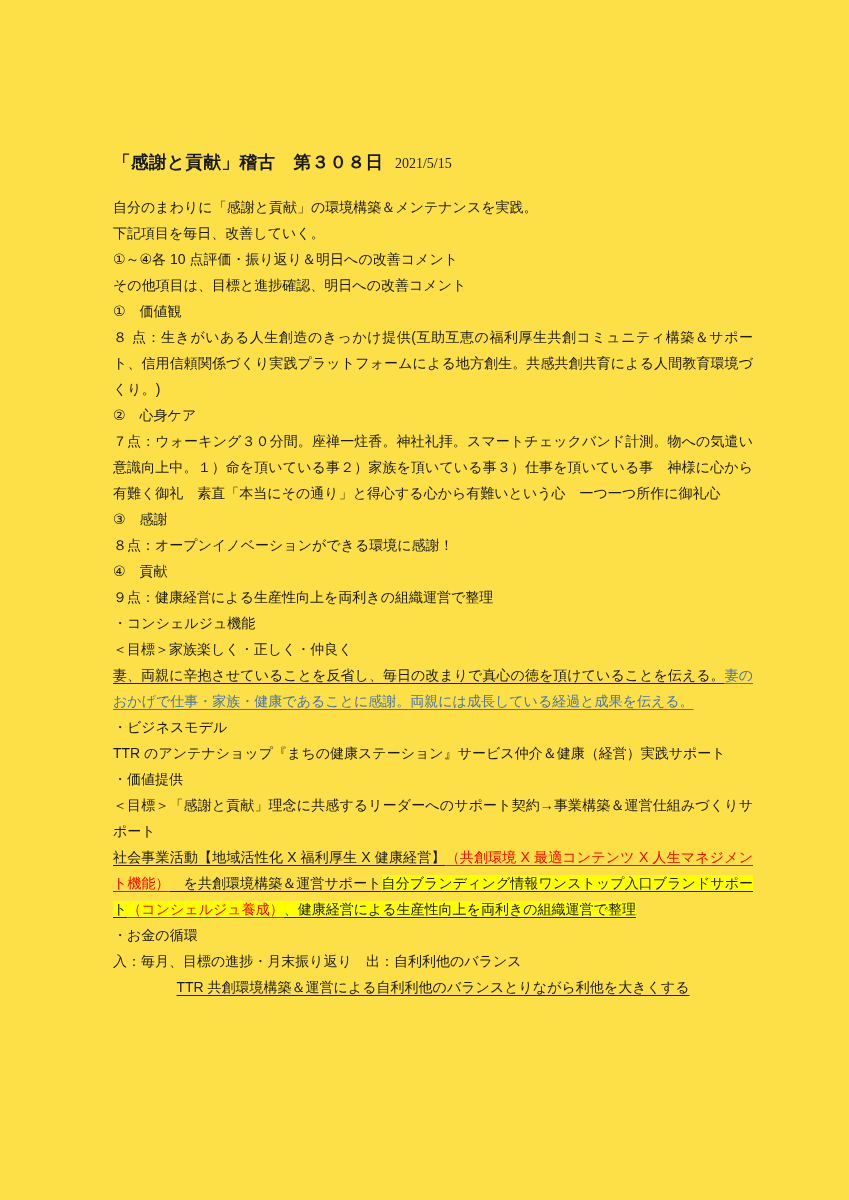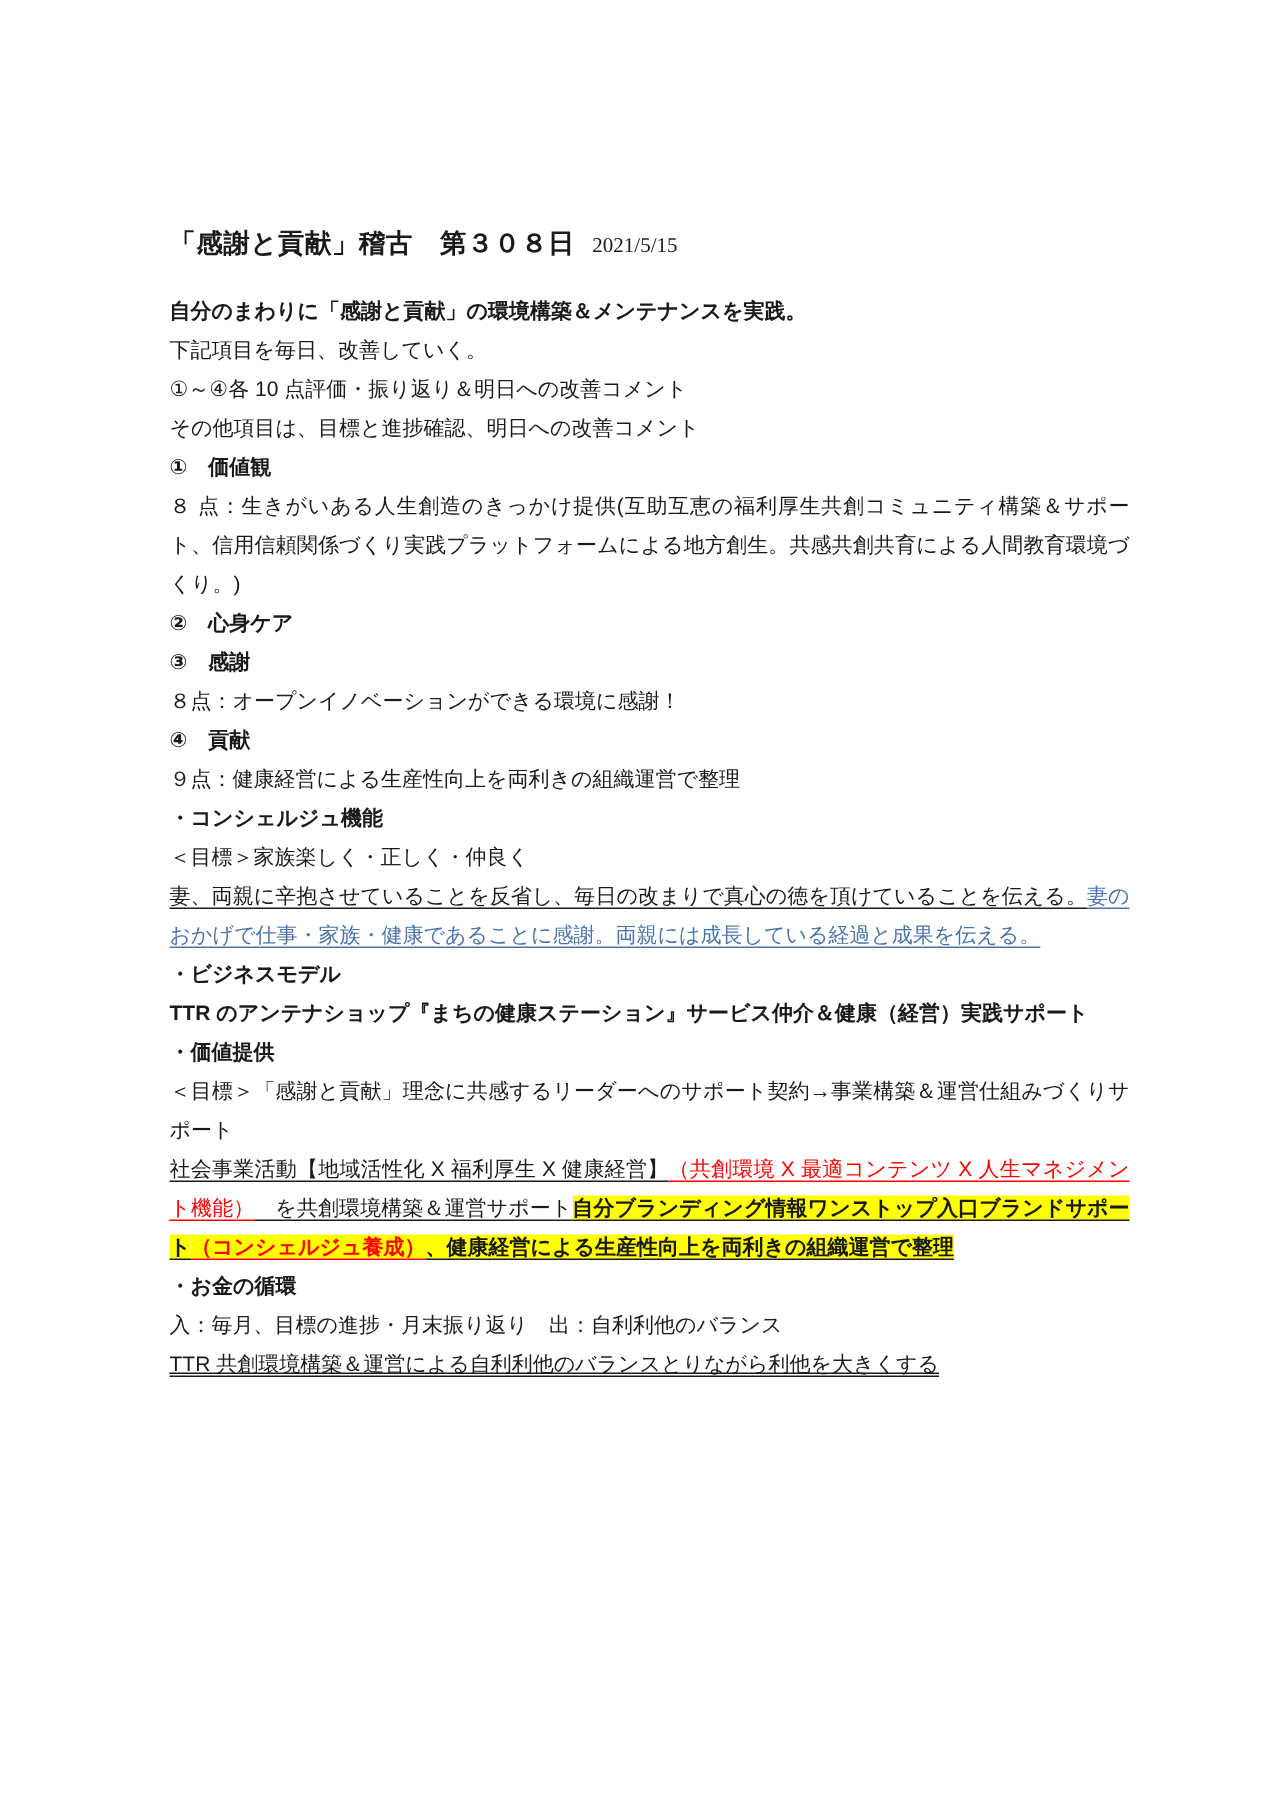--- a/index.html
+++ b/index.html
@@ -30,44 +30,45 @@
     font-family:"Liberation Serif","DejaVu Serif",serif;
     font-size:14px;
     margin-left:7px;
   }
   .para {
     margin:0;
     font-size:14px;
     line-height:26px;
     text-align:justify;
   }
-  .para:last-child { text-align:left;text-decoration:underline; }
-  .b  { font-weight:700; }
+  .para:last-child { text-align:center; }
+  .b  { font-weight:400; }
   .u  { text-decoration:underline; text-underline-offset:3px; }
   .hl { background:var(--hl,#ffff00); }
   .c-red  { color:var(--red,#ff0000); }
   .c-blue { color:var(--blue,#4a74a8); }
 </style>
 </head>
 <body>
 
-<div class="page" style="background: #ffffff; color: rgb(26, 26, 26);">
+<div class="page" style="background: #fde047; color: rgb(26, 26, 26);">
   <div class="content">
     <p class="title-line">
       <span class="title-main">「感謝と貢献」稽古　第３０８日</span>
       <span class="title-date">2021/5/15</span>
     </p>
     <div>
         <p class="para"><span class="b">自分のまわりに「感謝と貢献」の環境構築＆メンテナンスを実践。</span></p>
         <p class="para"><span>下記項目を毎日、改善していく。</span></p>
         <p class="para"><span>①～④各 10 点評価・振り返り＆明日への改善コメント</span></p>
         <p class="para"><span>その他項目は、目標と進捗確認、明日への改善コメント</span></p>
         <p class="para"><span class="b">①　価値観</span></p>
         <p class="para"><span>８ 点：生きがいある人生創造のきっかけ提供(互助互恵の福利厚生共創コミュニティ構築＆サポート、信用信頼関係づくり実践プラットフォームによる地方創生。共感共創共育による人間教育環境づくり。)</span></p>
         <p class="para"><span class="b">②　心身ケア</span></p>
+        <p class="para"><span>７点：ウォーキング３０分間。座禅一炷香。神社礼拝。スマートチェックバンド計測。物への気遣い意識向上中。１）命を頂いている事２）家族を頂いている事３）仕事を頂いている事　神様に心から有難く御礼　素直「本当にその通り」と得心する心から有難いという心　一つ一つ所作に御礼心</span></p>
         <p class="para"><span class="b">③　感謝</span></p>
         <p class="para"><span>８点：オープンイノベーションができる環境に感謝！</span></p>
         <p class="para"><span class="b">④　貢献</span></p>
         <p class="para"><span>９点：健康経営による生産性向上を両利きの組織運営で整理</span></p>
         <p class="para"><span class="b">・コンシェルジュ機能</span></p>
         <p class="para"><span>＜目標＞家族楽しく・正しく・仲良く</span></p>
         <p class="para"><span class="u">妻、両親に辛抱させていることを反省し、毎日の改まりで真心の徳を頂けていることを伝える。</span><span class="u c-blue">妻のおかげで仕事・家族・健康であることに感謝。両親には成長している経過と成果を伝える。</span></p>
         <p class="para"><span class="b">・ビジネスモデル</span></p>
         <p class="para"><span class="b">TTR のアンテナショップ『まちの健康ステーション』サービス仲介＆健康（経営）実践サポート</span></p>
         <p class="para"><span class="b">・価値提供</span></p>

